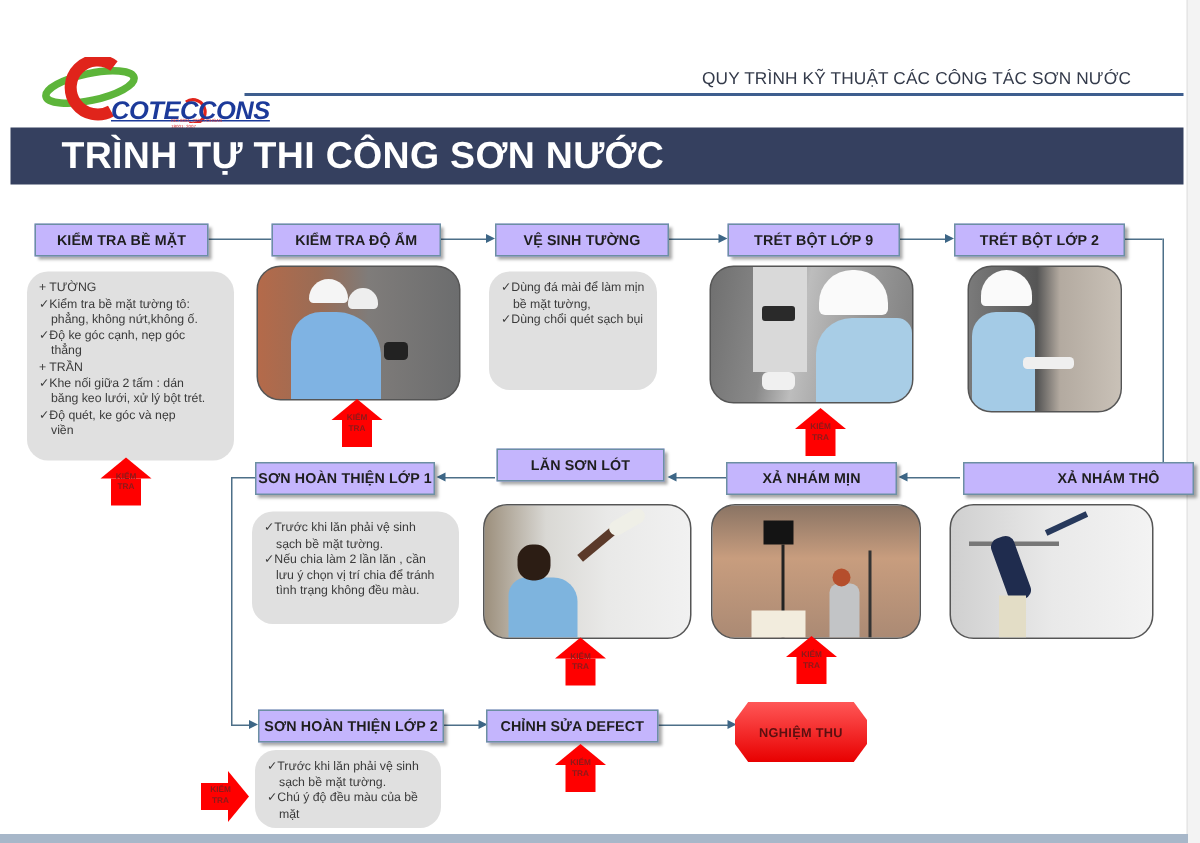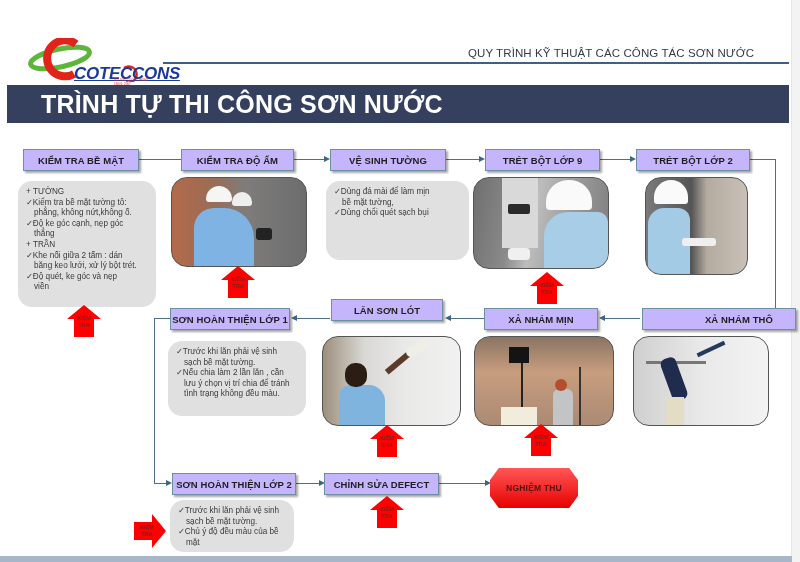--- a/index.html
+++ b/index.html
@@ -166,21 +166,21 @@
   <span class="ln ind">phẳng, không nứt,không ố.</span>
   <span class="ln">✓Độ ke góc cạnh, nẹp góc</span>
   <span class="ln ind">thẳng</span>
   <span class="ln">+ TRẦN</span>
   <span class="ln">✓Khe nối giữa 2 tấm : dán</span>
   <span class="ln ind">băng keo lưới, xử lý bột trét.</span>
   <span class="ln">✓Độ quét, ke góc và nẹp</span>
   <span class="ln ind">viền</span>
 </div>
 
-<div class="note" style="left:326px;top:181px;width:143px;height:79px;">
+<div class="note" style="left:326px;top:181px;width:112px;height:79px;">
   <span class="ln">✓Dùng đá mài để làm mịn</span>
   <span class="ln ind">bề mặt tường,</span>
   <span class="ln">✓Dùng chổi quét sạch bụi</span>
 </div>
 
 <div class="note" style="left:168px;top:341px;width:138px;height:75px;">
   <span class="ln">✓Trước khi lăn phải vệ sinh</span>
   <span class="ln ind">sạch bề mặt tường.</span>
   <span class="ln">✓Nếu chia làm 2 lần lăn , cần</span>
   <span class="ln ind">lưu ý chọn vị trí chia để tránh</span>

